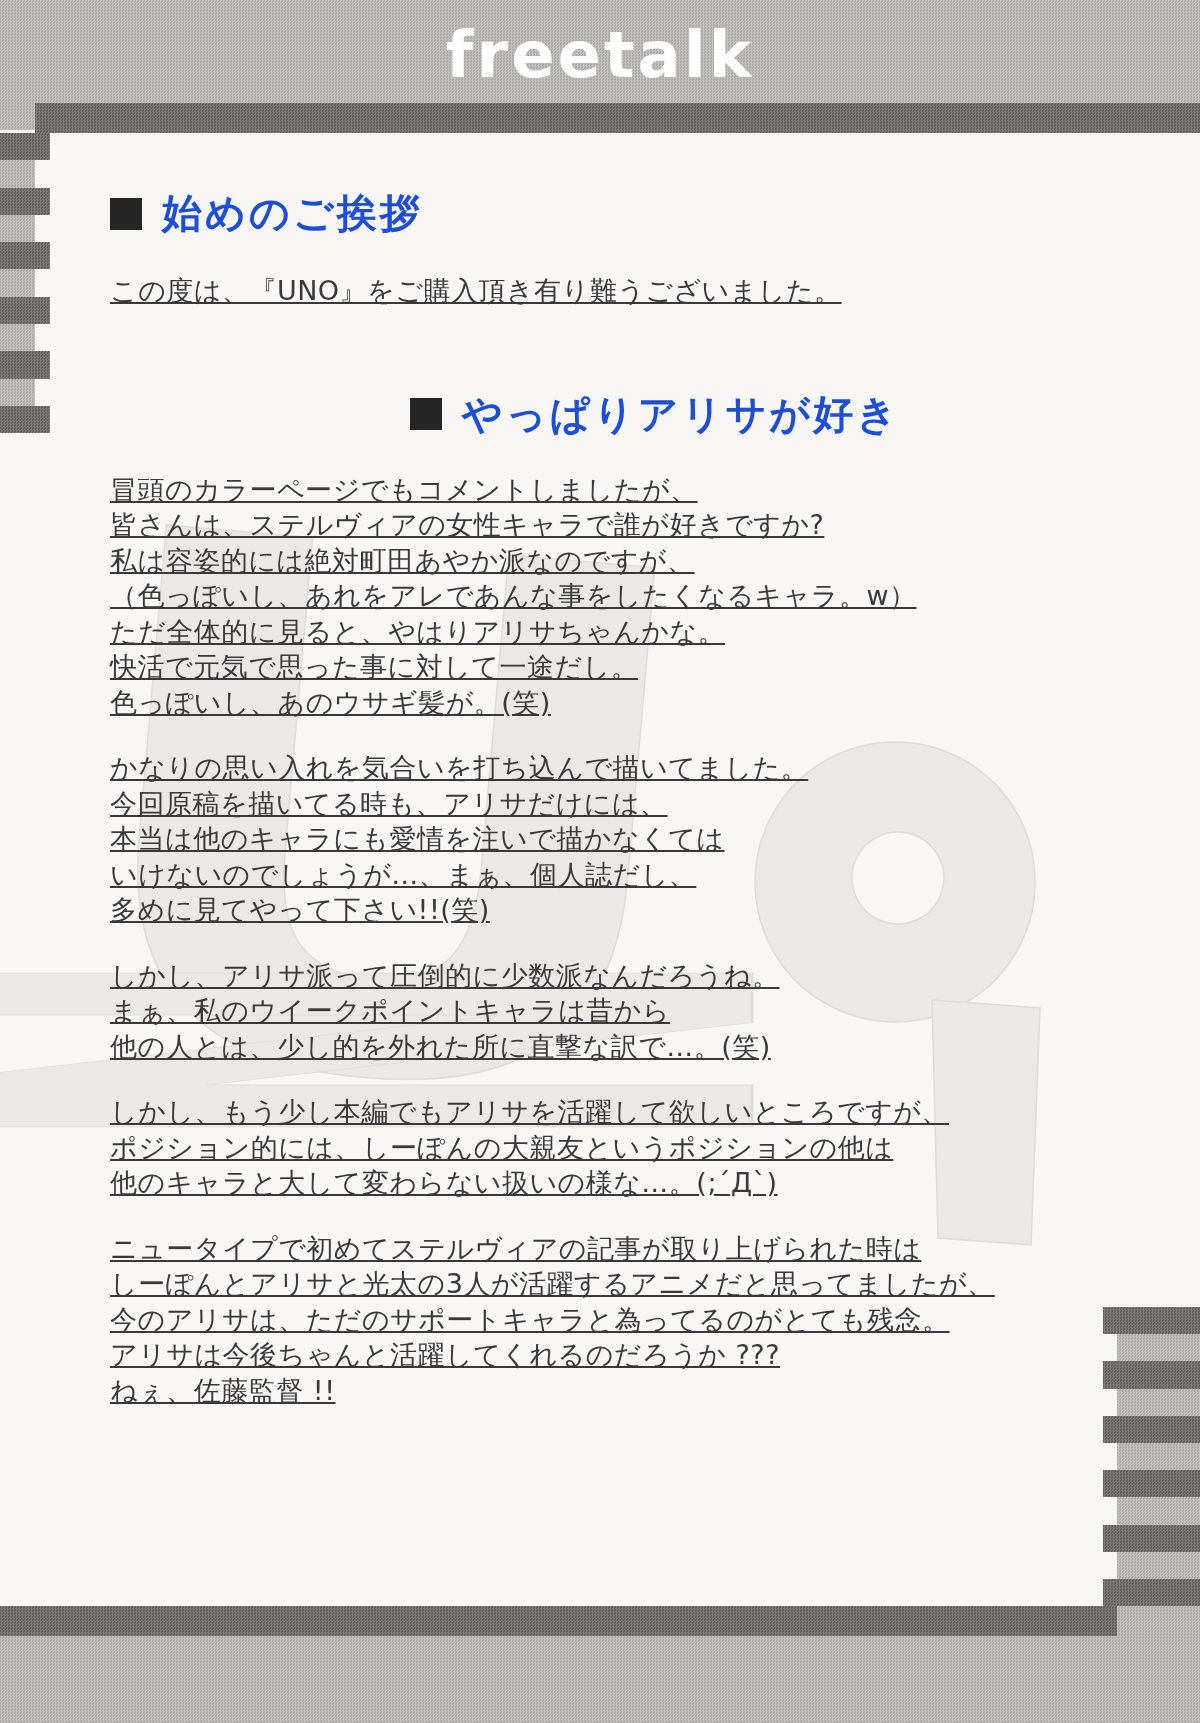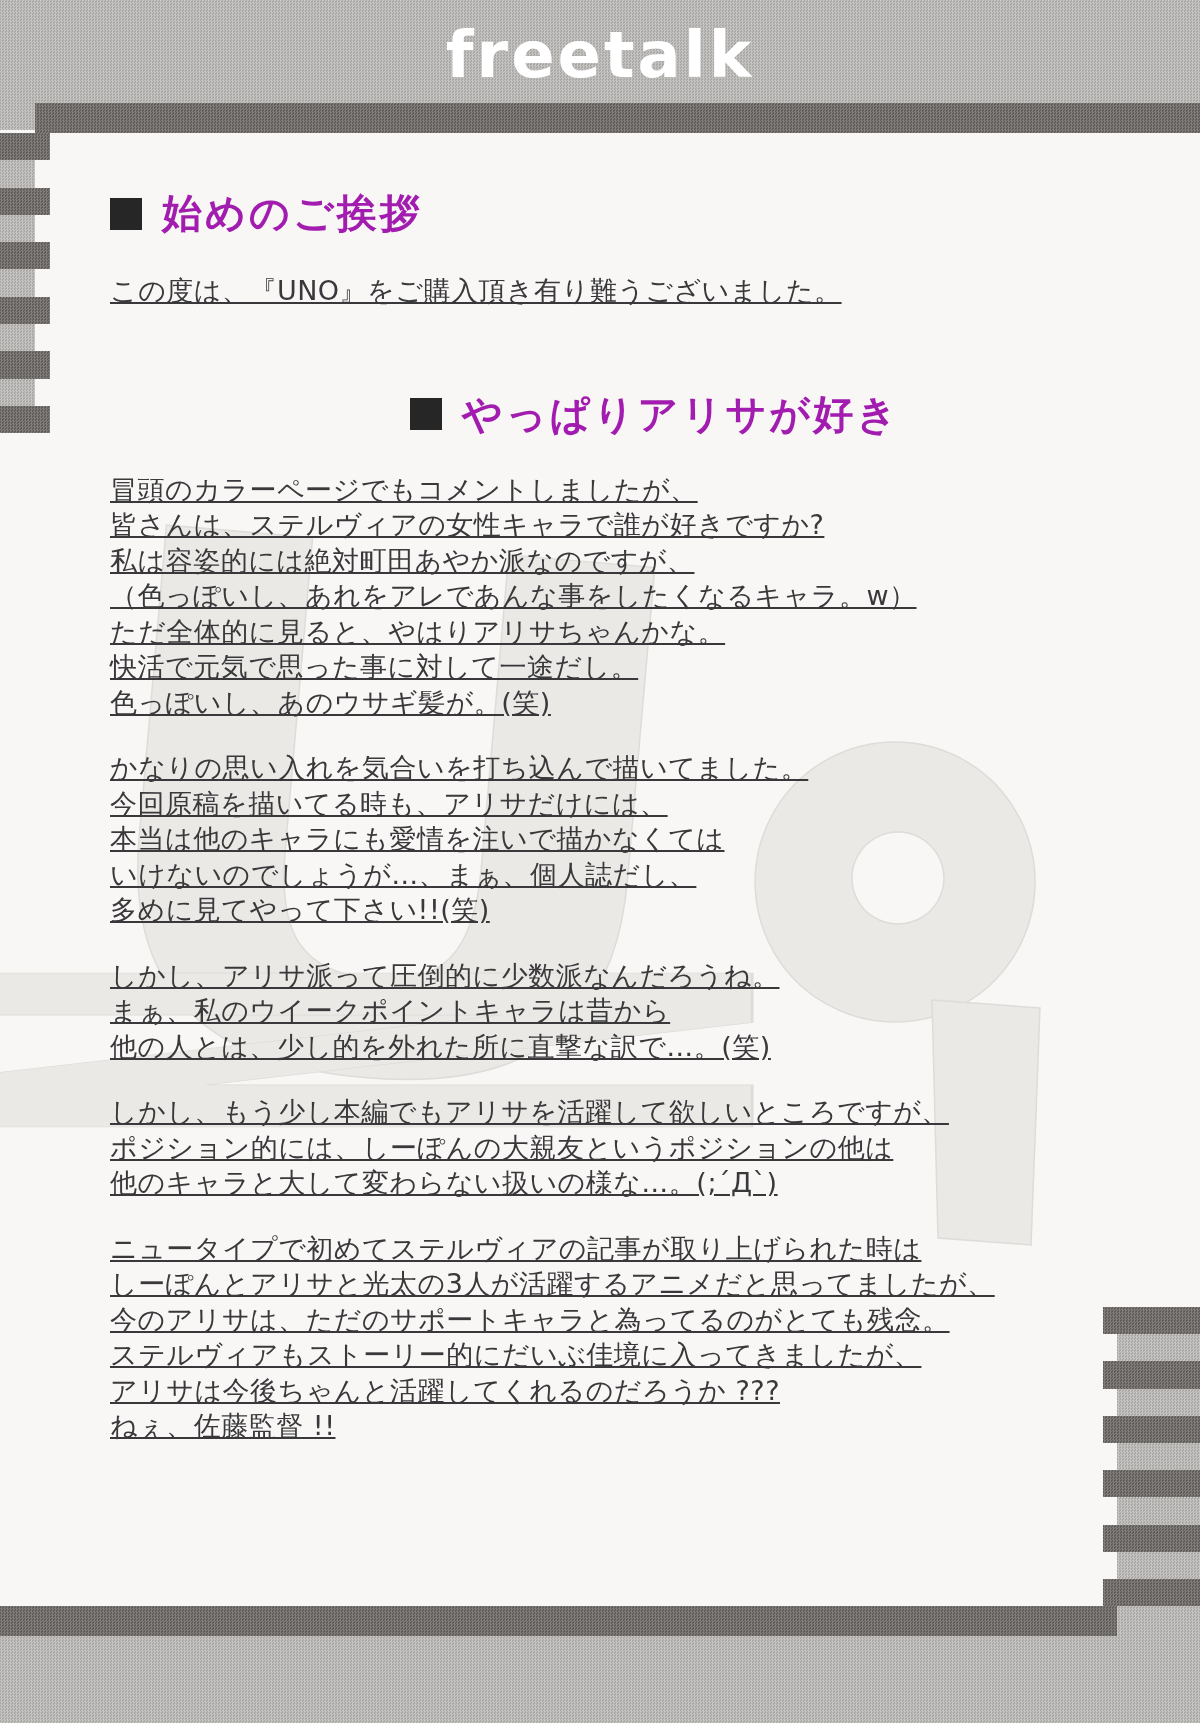--- a/index.html
+++ b/index.html
@@ -66,21 +66,21 @@
     transform:scale(1.95,0.42) rotate(90deg);
     transform-origin:center;
   }
   .wm-svg{position:absolute;left:0;top:0;}
 
   
   .content{position:absolute;top:133px;left:0;width:1200px;z-index:2;}
   .heading{
     display:flex;align-items:center;
     margin-left:110px;
-    font-size:40px;font-weight:bold;color:#a21caf;
+    font-size:40px;font-weight:bold;color:#1d4ed8;
     letter-spacing:3px;
   }
   .heading .sq{
     width:32px;height:32px;background:#262626;
     margin-right:20px;flex:0 0 auto;
   }
   .h1{margin-top:53px;}
   .h2{margin-top:78px;justify-content:center;}
   .bodyline{
     margin-left:110px;
@@ -184,19 +184,18 @@
     <div class="para">
       <div class="bodyline">しかし、もう少し本編でもアリサを活躍して欲しいところですが、</div>
       <div class="bodyline">ポジション的には、しーぽんの大親友というポジションの他は</div>
       <div class="bodyline">他のキャラと大して変わらない扱いの様な…。(;´Д`)</div>
     </div>
 
     <div class="para">
       <div class="bodyline">ニュータイプで初めてステルヴィアの記事が取り上げられた時は</div>
       <div class="bodyline">しーぽんとアリサと光太の3人が活躍するアニメだと思ってましたが、</div>
       <div class="bodyline">今のアリサは、ただのサポートキャラと為ってるのがとても残念。</div>
-      <div class="bodyline">ステルヴィアもストーリー的にだいぶ佳境に入ってきましたが、</div>
       <div class="bodyline">アリサは今後ちゃんと活躍してくれるのだろうか ???</div>
       <div class="bodyline">ねぇ、佐藤監督 !!</div>
     </div>
 
   </div>
 </div>
 
 </body></html>

